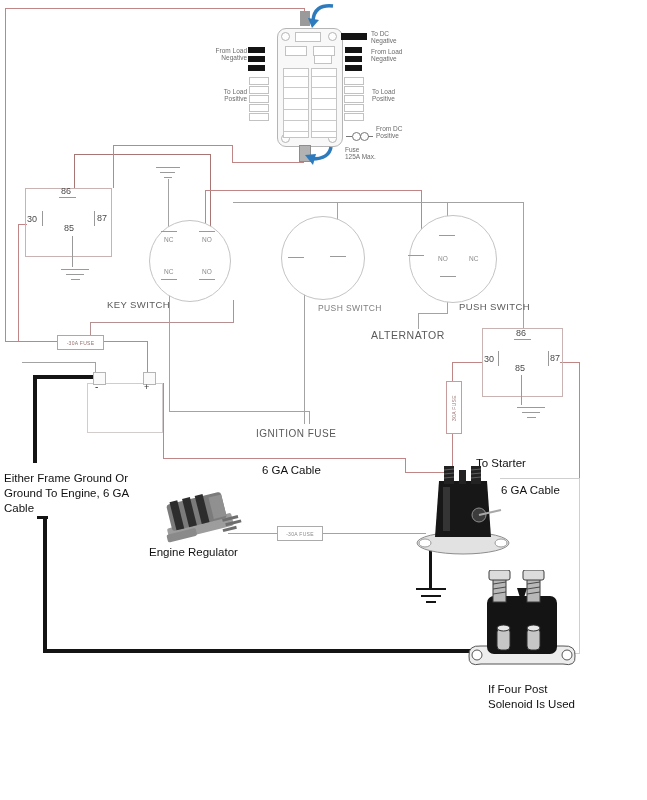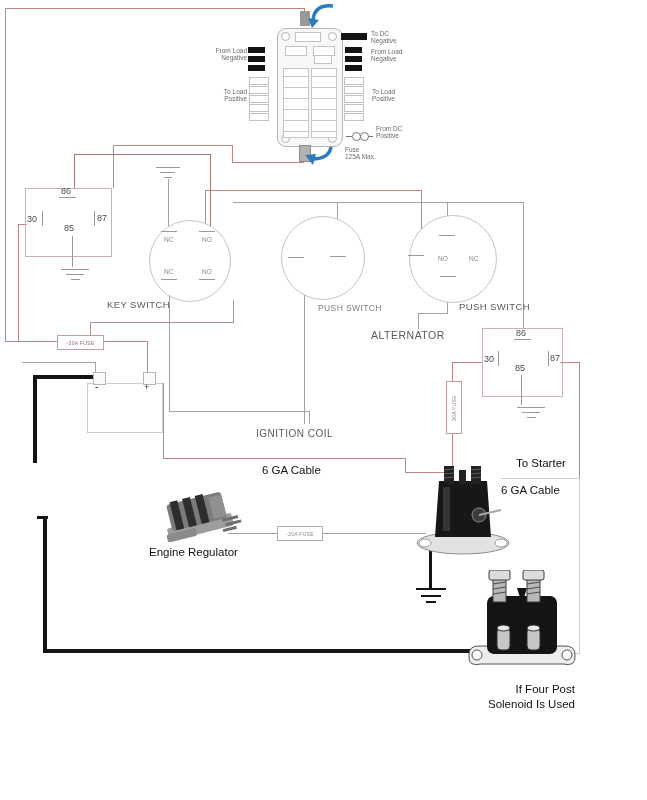--- a/index.html
+++ b/index.html
@@ -192,21 +192,21 @@
 
   <div class="circle" style="left:409px;top:215px;width:86px;height:86px;"></div>
   <i class="w" style="left:439px;top:235px;width:16px;height:1px;background:#9a9a9a"></i>
   <i class="w" style="left:408px;top:255px;width:16px;height:1px;background:#9a9a9a"></i>
   <span class="t" style="left:438px;top:255px;font-size:6.5px;color:#8a8a8a;">NO</span>
   <span class="t" style="left:469px;top:255px;font-size:6.5px;color:#8a8a8a;">NC</span>
   <i class="w" style="left:440px;top:276px;width:16px;height:1px;background:#9a9a9a"></i>
   <span class="t caps" style="left:459px;top:301px;">PUSH SWITCH</span>
 
   <span class="t" style="left:371px;top:329px;font-size:10.5px;color:#5a5a5a;letter-spacing:.5px;">ALTERNATOR</span>
-  <span class="t" style="left:256px;top:428px;font-size:10px;color:#5a5a5a;letter-spacing:.5px;">IGNITION COIL</span>
+  <span class="t" style="left:256px;top:428px;font-size:10px;color:#5a5a5a;letter-spacing:.5px;">IGNITION FUSE</span>
 
   <div class="box" style="left:482px;top:328px;width:79px;height:67px;"></div>
   <span class="pin" style="left:516px;top:328px;">86</span>
   <i class="w" style="left:514px;top:339px;width:17px;height:1px;background:#999"></i>
   <span class="pin" style="left:484px;top:354px;">30</span>
   <i class="w" style="left:498px;top:351px;width:1px;height:15px;background:#999"></i>
   <span class="pin" style="left:550px;top:353px;">87</span>
   <i class="w" style="left:548px;top:351px;width:1px;height:15px;background:#999"></i>
   <span class="pin" style="left:515px;top:363px;">85</span>
   <i class="w" style="left:521px;top:375px;width:1px;height:30px;background:#999"></i>
@@ -225,25 +225,28 @@
   <div class="fusebox" style="left:446px;top:381px;width:14px;height:51px;">
     <span class="vtext">30A FUSE</span>
   </div>
 
   <div style="position:absolute;left:87px;top:383px;width:74px;height:48px;border:1px solid #d2cccc;background:#fff;"></div>
   <span style="position:absolute;left:93px;top:372px;width:11px;height:11px;border:1px solid #b5b5b5;background:#fafafa;"></span>
   <span style="position:absolute;left:143px;top:372px;width:11px;height:11px;border:1px solid #b5b5b5;background:#fafafa;"></span>
   <span class="t" style="left:95px;top:381px;font-size:10px;color:#333;">-</span>
   <span class="t" style="left:144px;top:382px;font-size:9px;color:#333;">+</span>
 
+  <div class="t note pre" style="left:4px;top:471px;white-space:pre-line;">Either Frame Ground Or
+Ground To Engine, 6 GA
+Cable</div>
   <span class="t note" style="left:262px;top:463px;">6 GA  Cable</span>
-  <span class="t note" style="left:516px;top:456px;text-align:right;">To Starter</span>
+  <span class="t note" style="left:476px;top:456px;text-align:right;">To Starter</span>
   <span class="t note" style="left:501px;top:483px;">6 GA  Cable</span>
   <span class="t note" style="left:149px;top:545px;">Engine Regulator</span>
-  <div class="t note pre" style="left:488px;top:682px;white-space:pre-line;text-align:right;">If Four Post
+  <div class="t note pre" style="left:488px;top:682px;white-space:pre-line;">If Four Post
 Solenoid Is Used</div>
 
   <svg style="position:absolute;left:155px;top:486px;" width="92" height="62" viewBox="0 0 92 62">
     <g transform="rotate(-14 46 31)">
       <rect x="10" y="34" width="66" height="13" rx="2" fill="#9d9d9d"></rect>
       <rect x="8" y="40" width="30" height="8" rx="2" fill="#8a8a8a"></rect>
       <rect x="15" y="11" width="56" height="27" rx="3" fill="#7b7b7b"></rect>
       <rect x="19" y="9" width="8" height="29" fill="#2d2d2d"></rect>
       <rect x="32" y="9" width="8" height="29" fill="#2d2d2d"></rect>
       <rect x="45" y="9" width="8" height="29" fill="#2d2d2d"></rect>

